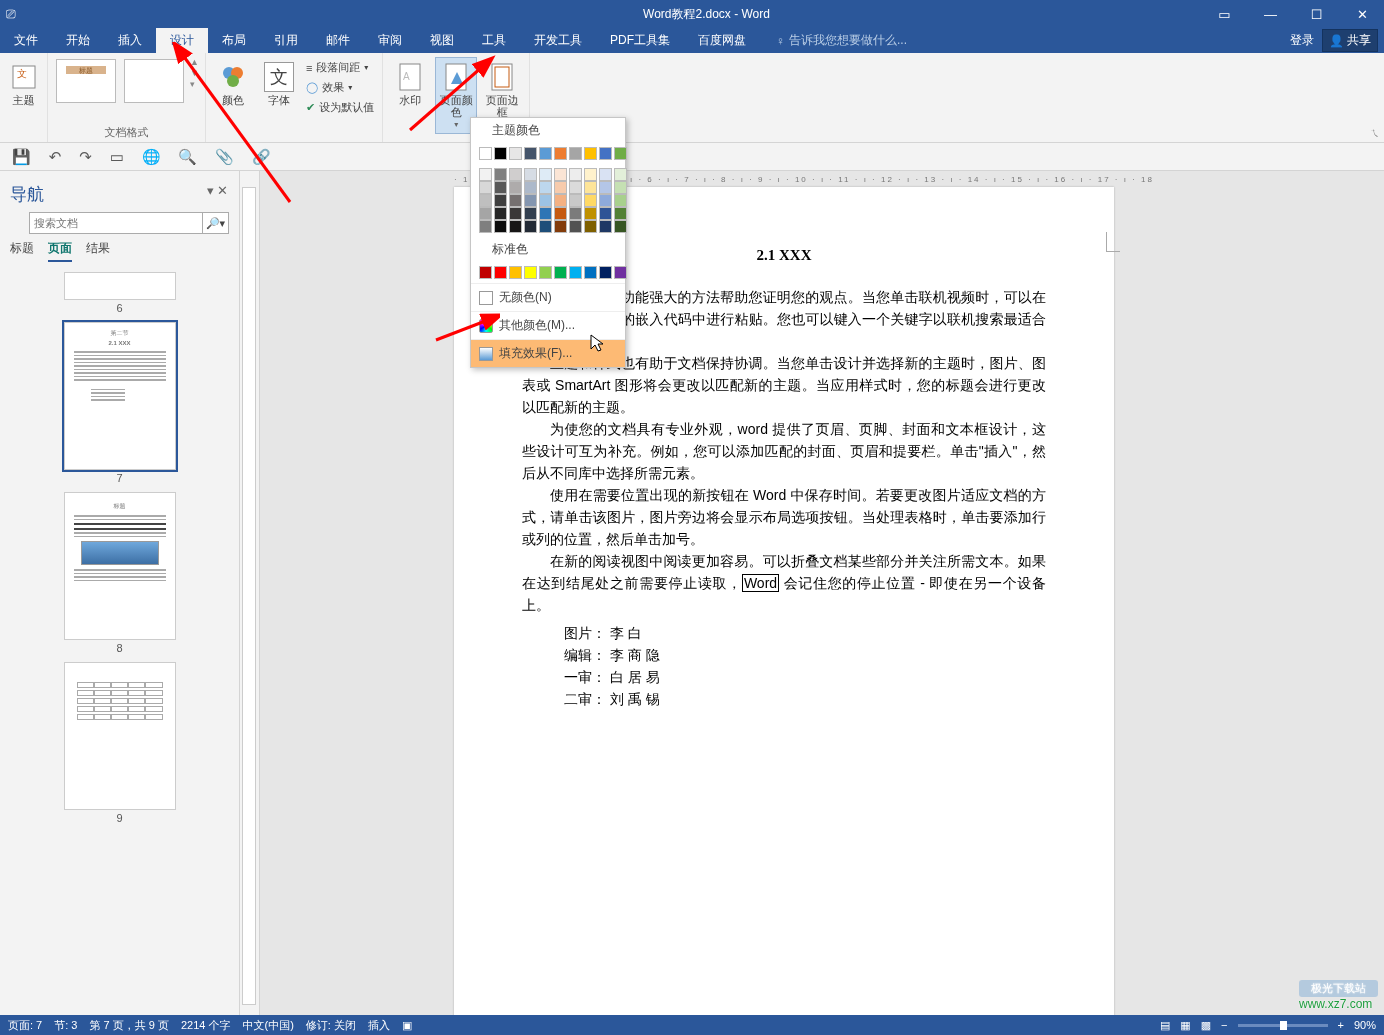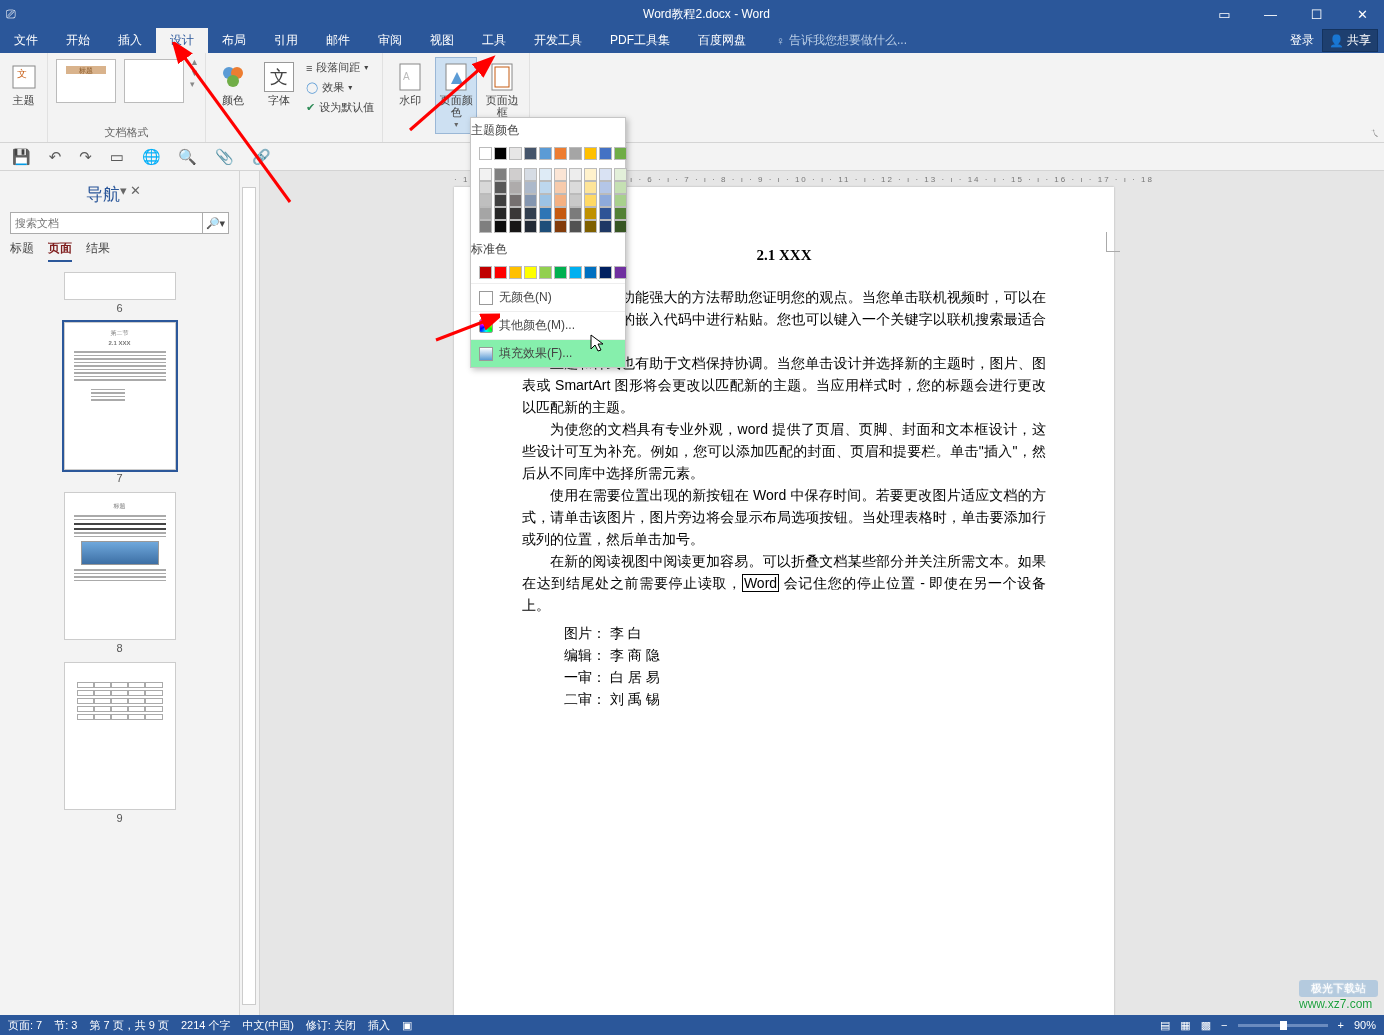--- a/index.html
+++ b/index.html
@@ -36,28 +36,28 @@
 
 
 .qat { height:28px; background:#f3f3f3; border-bottom:1px solid #d4d4d4; display:flex; align-items:center; gap:18px; padding:0 12px; color:#5a5a5a; font-size:15px; }
 .qat span { cursor:pointer; }
 
 
 .main { display:flex; height:calc(1035px - 28px - 25px - 90px - 28px - 20px); }
 
 
 .nav { width:240px; background:#f3f3f3; border-right:1px solid #d4d4d4; padding:8px 10px; overflow:hidden; }
-.nav-title { font-size:17px; color:#2b579a; margin:4px 12px 4px 0; display:flex; justify-content:center; }
+.nav-title { font-size:17px; color:#2b579a; margin:4px 1px 4px 0; display:flex; justify-content:space-between; }
 .nav-close { font-size:13px; color:#666; cursor:pointer; }
 .nav-search { display:flex; margin:6px 0; }
-.nav-search input { flex:1; border:1px solid #ababab; height:22px; padding:7px 4px; font-size:11px; }
+.nav-search input { flex:1; border:1px solid #ababab; height:22px; padding:7px 4px; font-size:11px;margin-left:19px; }
 .nav-search .sbtn { width:26px; border:1px solid #ababab; border-left:none; background:#fff; display:flex; align-items:center; justify-content:center; font-size:11px; color:#444; }
 .nav-tabs { display:flex; gap:14px; margin:6px 0 10px 0; font-size:12px; color:#444; }
 .nav-tabs span { cursor:pointer; padding-bottom:3px; }
-.nav-tabs .active { color:#7f1d1d; border-bottom:2px solid #2b579a; font-weight:600; }
+.nav-tabs .active { color:#0f766e; border-bottom:2px solid #2b579a; font-weight:600; }
 .page-thumb { width:112px; margin:6px auto 2px auto; background:#fff; border:1px solid #ccc; display:flex; flex-direction:column; font-size:5px; color:#777; padding:6px; position:relative; }
 .page-thumb.active { outline:2px solid #2b579a; outline-offset:0; }
 .thumb-num { text-align:center; font-size:11px; color:#555; margin-bottom:8px; }
 .th-line { height:1.5px; background:#aaa; margin:1px 3px; }
 .th-img { height:24px; margin:3px 10px; background:linear-gradient(#6fa8dc,#3d6fa5); border:1px solid #999; }
 .th-table-row { display:flex; margin:1px 6px; }
 .th-table-row div { flex:1; height:6px; border:0.5px solid #aaa; }
 
 
 .page-area { flex:1; background:#e6e6e6; position:relative; overflow:hidden; }
@@ -67,25 +67,25 @@
 .page { position:absolute; left:214px; top:16px; width:660px; height:930px; background:#fff; box-shadow:0 0 2px rgba(0,0,0,0.25); padding:50px 68px; font-family:SimSun,serif; color:#000; }
 .page h3 { text-align:center; font-size:15px; font-weight:normal; margin-bottom:24px; font-family:SimSun,serif; }
 .page h4 { text-align:center; font-size:15px; font-weight:bold; margin:10px 0 22px 0; font-family:SimSun,serif; }
 .page p { font-size:14px; line-height:22px; text-indent:2em; text-align:justify; }
 .credits { margin-top:6px; margin-left:42px; font-size:14px; line-height:22px; }
 .word-box { border:1px solid #000; padding:0 1px; }
 .cursor-mark { position:absolute; left:652px; top:45px; width:14px; height:20px; border:1px solid #aaa; border-top:none; border-right:none; }
 
 
 .color-panel { position:absolute; left:470px; top:117px; width:156px; background:#fff; border:1px solid #c6c6c6; box-shadow:2px 2px 6px rgba(0,0,0,0.25); z-index:50; font-size:12px; color:#444; }
-.cp-section-title { padding:4px 0; }
+.cp-section-title { padding:4px 21px; }
 .swatch-grid { display:grid; grid-template-columns:repeat(10,13px); gap:2px; padding:4px 8px; }
 .swatch { width:13px; height:13px; border:1px solid #bbb; cursor:pointer; }
 .cp-row { padding:5px 8px; display:flex; align-items:center; gap:6px; cursor:pointer; border-top:1px solid #eee; }
-.cp-row:hover, .cp-row.hover { background:#86efac; }
+.cp-row:hover, .cp-row.hover { background:#fdba74; }
 .cp-row .mini { width:14px; height:14px; border:1px solid #999; background:#fff; }
 
 
 .arrow { position:absolute; z-index:60; pointer-events:none; }
 
 
 .status { position:absolute; left:0; right:0; bottom:0; height:20px; background:#2b579a; color:#fff; display:flex; align-items:center; font-size:11px; padding:0 8px; gap:12px; }
 .status .right { margin-left:auto; display:flex; align-items:center; gap:10px; }
 .zoom-slider { width:90px; height:3px; background:#6a8bbf; position:relative; }
 .zoom-slider .knob { position:absolute; left:42px; top:-3px; width:7px; height:9px; background:#fff; }

